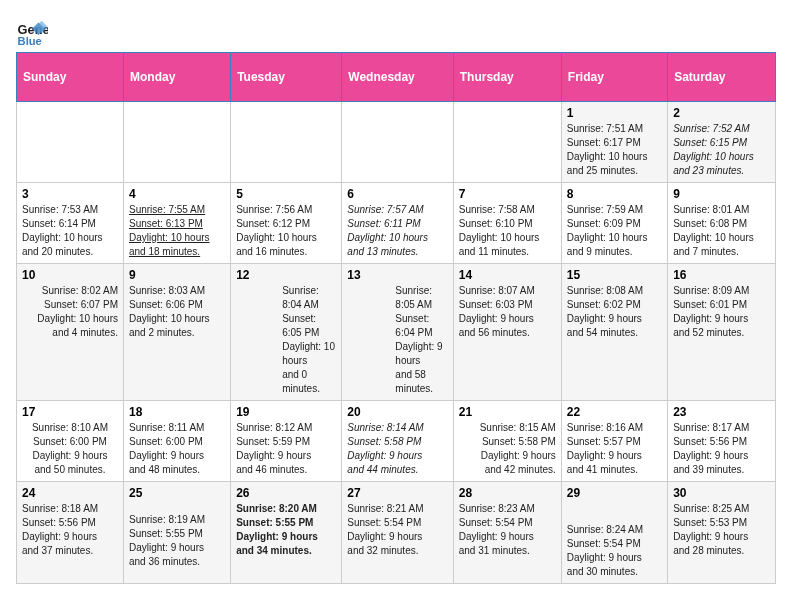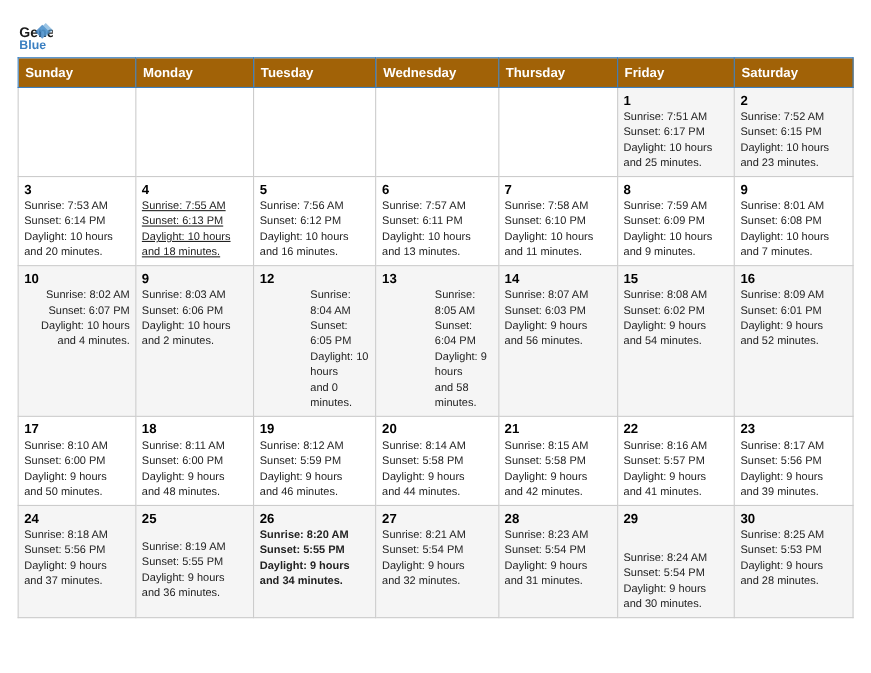--- a/index.html
+++ b/index.html
@@ -37,24 +37,24 @@
       font-size: 14px;
       color: #333;
       margin-top: 2px;
     }
     .calendar-table {
       width: 100%;
       border-collapse: collapse;
       font-size: 10.5px;
     }
     .calendar-table thead tr th {
-      background-color: #a16207;
+      background-color: #ec4899;
       color: #fff;
       text-align: left;
-      padding: 6px 6px;
+      padding: 17px 6px;
       font-size: 12px;
       font-weight: bold;
       border: 1px solid #3a7fc1;
     }
     .calendar-table tbody tr td {
       border: 1px solid #ccc;
       vertical-align: top;
       padding: 4px 5px;
       width: 113px;
       min-height: 70px;
@@ -124,21 +124,21 @@
         <td class="empty-cell"></td>
         <td>
           <span class="day-number">1</span>
           <div class="day-info" style="white-space: pre-line;">Sunrise: 7:51 AM
 Sunset: 6:17 PM
 Daylight: 10 hours
 and 25 minutes.</div>
         </td>
         <td>
           <span class="day-number">2</span>
-          <div class="day-info" style="white-space: pre-line;">Sunrise: 7:52 AM
+          <div class="day-info" style="white-space: pre-line; font-style: italic;">Sunrise: 7:52 AM
 Sunset: 6:15 PM
 Daylight: 10 hours
 and 23 minutes.</div>
         </td>
       </tr>
       <tr>
         <td>
           <span class="day-number">3</span>
           <div class="day-info" style="white-space: pre-line;">Sunrise: 7:53 AM
 Sunset: 6:14 PM
@@ -154,21 +154,21 @@
         </td>
         <td>
           <span class="day-number">5</span>
           <div class="day-info" style="white-space: pre-line;">Sunrise: 7:56 AM
 Sunset: 6:12 PM
 Daylight: 10 hours
 and 16 minutes.</div>
         </td>
         <td>
           <span class="day-number">6</span>
-          <div class="day-info" style="white-space: pre-line;">Sunrise: 7:57 AM
+          <div class="day-info" style="white-space: pre-line; font-style: italic;">Sunrise: 7:57 AM
 Sunset: 6:11 PM
 Daylight: 10 hours
 and 13 minutes.</div>
         </td>
         <td>
           <span class="day-number">7</span>
           <div class="day-info" style="white-space: pre-line;">Sunrise: 7:58 AM
 Sunset: 6:10 PM
 Daylight: 10 hours
 and 11 minutes.</div>
@@ -235,49 +235,49 @@
           <span class="day-number">16</span>
           <div class="day-info" style="white-space: pre-line;">Sunrise: 8:09 AM
 Sunset: 6:01 PM
 Daylight: 9 hours
 and 52 minutes.</div>
         </td>
       </tr>
       <tr>
         <td>
           <span class="day-number">17</span>
-          <div class="day-info" style="white-space: pre-line;">Sunrise: 8:10 AM
+          <div class="day-info" style="white-space: pre-line; text-align: center;">Sunrise: 8:10 AM
 Sunset: 6:00 PM
 Daylight: 9 hours
 and 50 minutes.</div>
         </td>
         <td>
           <span class="day-number">18</span>
           <div class="day-info" style="white-space: pre-line;">Sunrise: 8:11 AM
 Sunset: 6:00 PM
 Daylight: 9 hours
 and 48 minutes.</div>
         </td>
         <td>
           <span class="day-number">19</span>
           <div class="day-info" style="white-space: pre-line;">Sunrise: 8:12 AM
 Sunset: 5:59 PM
 Daylight: 9 hours
 and 46 minutes.</div>
         </td>
         <td>
           <span class="day-number">20</span>
-          <div class="day-info" style="white-space: pre-line;">Sunrise: 8:14 AM
+          <div class="day-info" style="white-space: pre-line; font-style: italic;">Sunrise: 8:14 AM
 Sunset: 5:58 PM
 Daylight: 9 hours
 and 44 minutes.</div>
         </td>
         <td>
           <span class="day-number">21</span>
-          <div class="day-info" style="white-space: pre-line;">Sunrise: 8:15 AM
+          <div class="day-info" style="white-space: pre-line; text-align: right;">Sunrise: 8:15 AM
 Sunset: 5:58 PM
 Daylight: 9 hours
 and 42 minutes.</div>
         </td>
         <td>
           <span class="day-number">22</span>
           <div class="day-info" style="white-space: pre-line;">Sunrise: 8:16 AM
 Sunset: 5:57 PM
 Daylight: 9 hours
 and 41 minutes.</div>

